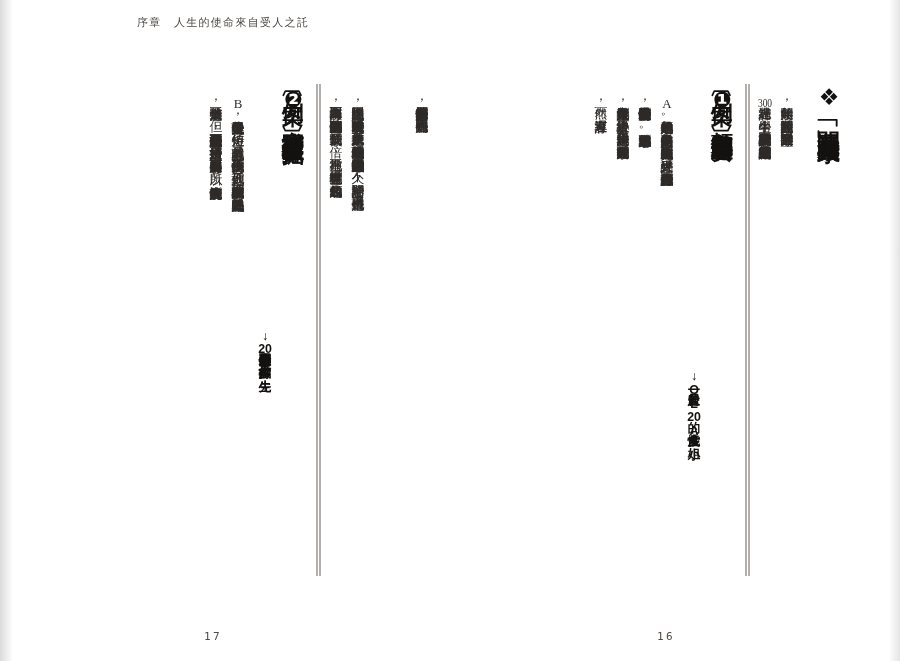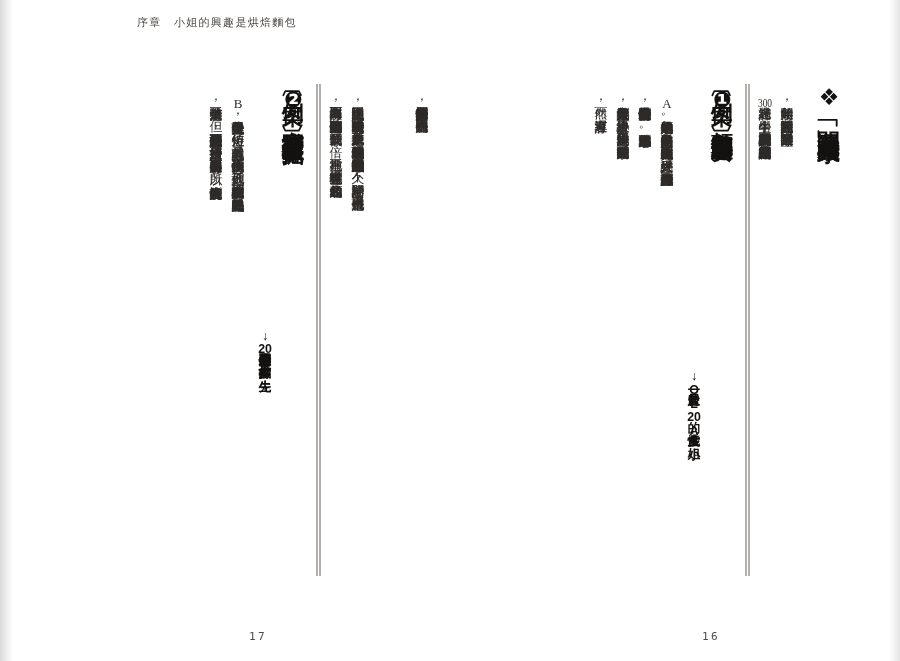--- a/index.html
+++ b/index.html
@@ -80,32 +80,32 @@
   .sub-1 { padding-top: 285px; }
   .sub-2 { padding-top: 245px; }
 
   
   .tcy { text-combine-upright: all; }
   .upr { text-orientation: upright; }
 
   .page-number {
     position: absolute; top: 630px;
     font-family: "DejaVu Sans Mono", "Liberation Mono", monospace;
-    font-size: 11px; letter-spacing: 2.5px; color: #4f4b47; margin-left: 45px;
+    font-size: 11px; letter-spacing: 2.5px; color: #4f4b47;
   }
   #page-number-left  { left: 204px; }
   #page-number-right { left: 657px; text-align: center; }
 </style>
 </head>
 <body>
 
 <div class="edge left"></div>
 <div class="edge right"></div>
 
-<div class="running-head">序章　小姐的興趣是烘焙麵包</div>
+<div class="running-head">序章　人生的使命來自受人之託</div>
 
 <main class="page" id="page-right">
   <h1 class="section-title"><span class="upr">❖</span>「開運」是實踐學</h1>
   <p>幾年前開始，我主持一間專注於開運、實踐「全捨離」的【運呼塾】。</p>
   <p>在總計超過<span class="tcy">300</span>名學生中，誠心實踐後人生發生劇變的人不計其數，我想在這裡介紹幾位讓我印象深刻的人。</p>
 
   <section class="case-block">
     <div class="vrule"></div>
     <h2 class="case-heading">〔案例<span class="upr">❶</span>〕麵包店大姐是開運女王</h2>
     <div class="case-sub sub-1"><span class="upr">↓</span>曾是一般<span class="upr">OL</span>的<span class="tcy">20</span>多歲女性<span class="upr">A</span>小姐</div>

